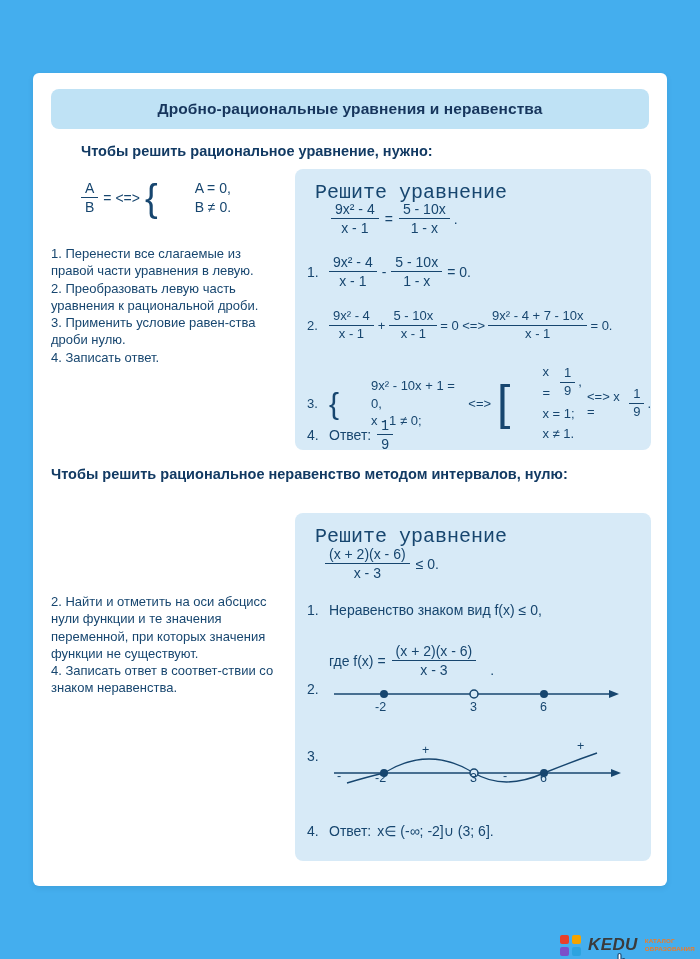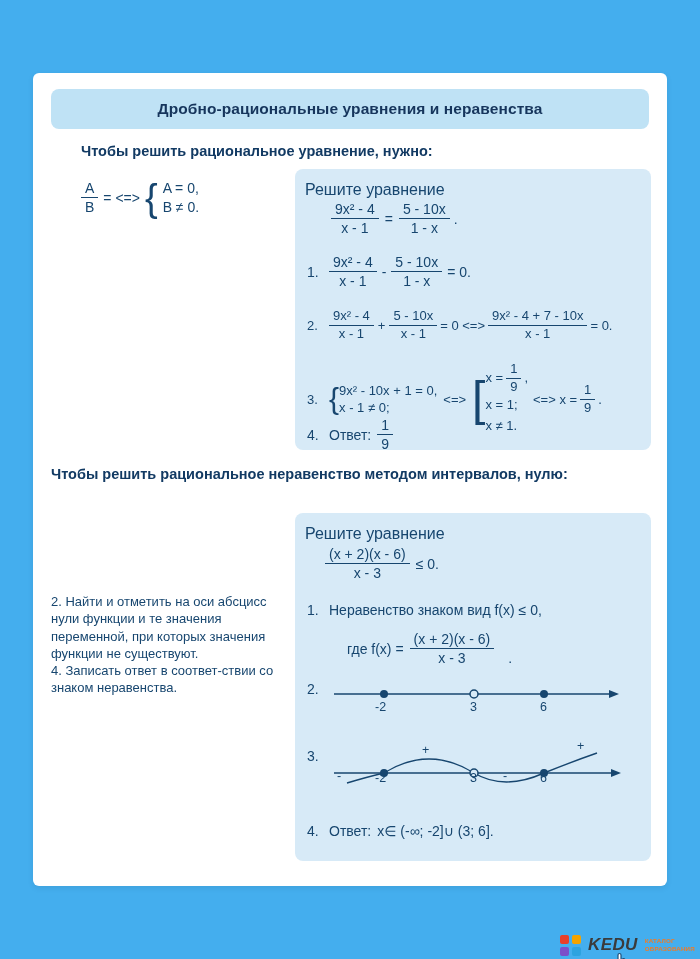--- a/index.html
+++ b/index.html
@@ -54,23 +54,24 @@
 
   .blue-panel {
     position: absolute;
     background: #d7eaf7;
     border-radius: 8px;
   }
   #panel1 { left: 262px; top: 96px; width: 356px; height: 281px; }
   #panel2 { left: 262px; top: 440px; width: 356px; height: 348px; }
 
   .panel-head {
-    font-size: 16px;
+    font-size: 20px;
     color: #17466f;
-    padding: 12px 0 0 10px;
+    padding: 12px 0 0 20px;
+    font-family: Liberation Mono, monospace;
   }
 
   .left-text {
     position: absolute;
     font-size: 13px;
     color: #17466f;
     line-height: 1.33;
   }
   #leftlist1 { left: 18px; top: 172px; width: 232px; }
   #leftlist2 { left: 18px; top: 520px; width: 238px; }
@@ -111,20 +112,21 @@
     font-weight: 300;
   }
   .brace-sm { font-size: 30px; }
   .brace-lg { font-size: 48px; }
   .stack2 {
     display: flex;
     flex-direction: column;
     justify-content: flex-end;
     line-height: 1.35;
     font-size: 14px;
+    margin-left: 32px;
   }
 
   .step {
     position: absolute;
     display: flex;
     align-items: center;
     color: #17466f;
     font-size: 14px;
   }
   .step-no {
@@ -192,20 +194,26 @@
       </span>
       <span>= &lt;=&gt;</span>
       <span class="brace">{</span>
       <span class="stack2">
         <span>A = 0,</span>
         <span>B ≠ 0.</span>
       </span>
     </div>
   </div>
 
+  <div class="left-text" id="leftlist1">
+    <div>1. Перенести все слагаемые из правой части уравнения в левую.</div>
+    <div>2. Преобразовать левую часть уравнения к рациональной дроби.</div>
+    <div>3. Применить условие равен-ства дроби нулю.</div>
+    <div>4. Записать ответ.</div>
+  </div>
 
   <div class="blue-panel" id="panel1">
     <div class="panel-head">Решите уравнение</div>
 
     <div class="step" style="left:36px; top:32px;">
       <span class="frac">
           <span class="num">9x² - 4</span>
           <span class="den">x - 1</span>
         </span>
       <span style="padding:0 6px;">=</span>
@@ -305,21 +313,21 @@
           <span class="num">(x + 2)(x - 6)</span>
           <span class="den">x - 3</span>
         </span>
       <span style="padding-left:6px;">≤ 0.</span>
     </div>
 
     <div class="step" style="left:12px; top:89px;">
       <span class="step-no">1.</span>
       <span>Неравенство знаком вид f(x) ≤ 0,</span>
     </div>
-    <div class="step" style="left:34px; top:118px;margin-left:18px;">
+    <div class="step" style="left:34px; top:130px;">
       <span style="padding-right:6px;">где f(x) =</span>
       <span class="frac">
           <span class="num">(x + 2)(x - 6)</span>
           <span class="den">x - 3</span>
         </span>
       <span style="padding-left:14px;align-self:flex-end;">.</span>
     </div>
 
     <div class="step" style="left:12px; top:168px;">
       <span class="step-no">2.</span>

